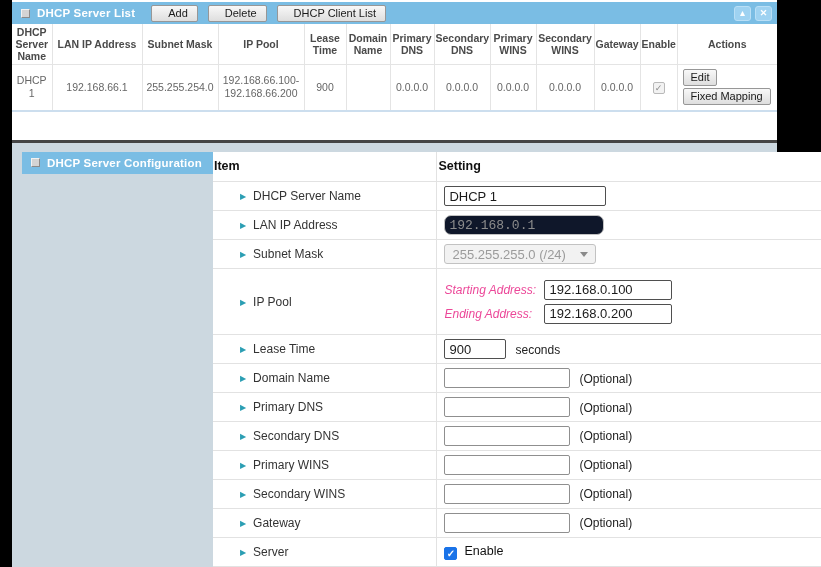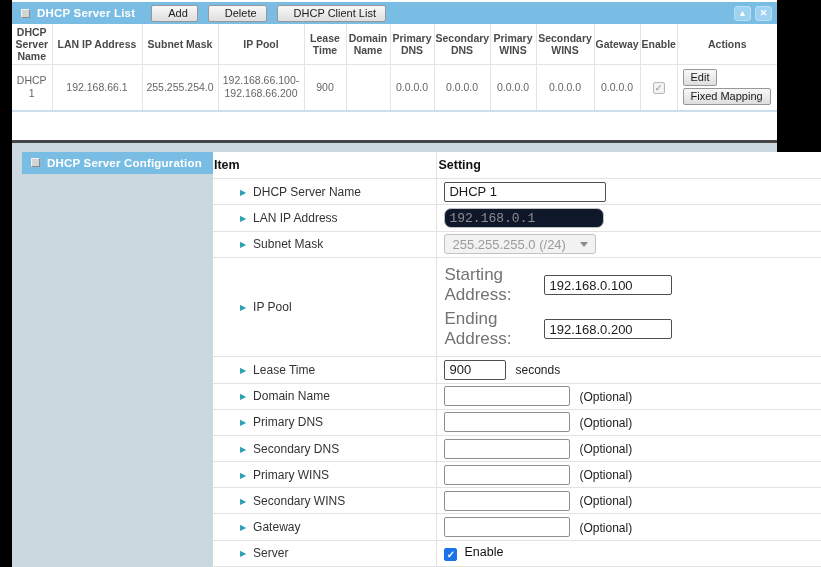--- a/index.html
+++ b/index.html
@@ -111,21 +111,21 @@
   .config-table td:first-child { border-left:none; }
   .config-table td:last-child { border-right:none; }
   .item-cell { padding-left:27px; white-space:nowrap; }
   .arrow {
     color:#2b9eb3; font-size:8px; margin-right:7px;
     display:inline-block; vertical-align:1px;
   }
   .set-cell { padding-left:7px; }
   .pool-row { height:57px !important; }
   .pool-line { display:flex; align-items:center; margin:4px 0; }
-  .sublbl { width:100px; font-size:17px; color:#737373; flex:none; }
+  .sublbl { width:100px; font-size:12px; color:#ec4899; flex:none;font-style:italic; }
 
   .inp {
     font-family:"Liberation Sans", sans-serif;
     font-size:13px; color:#1a1a1a;
     height:20px; border:1px solid #4f4f4f; border-radius:2px;
     padding:1px 4px; background:#fff;
   }
   .w-name  { width:162px; }
   .w-pool  { width:128px; }
   .w-lease { width:62px;  }

